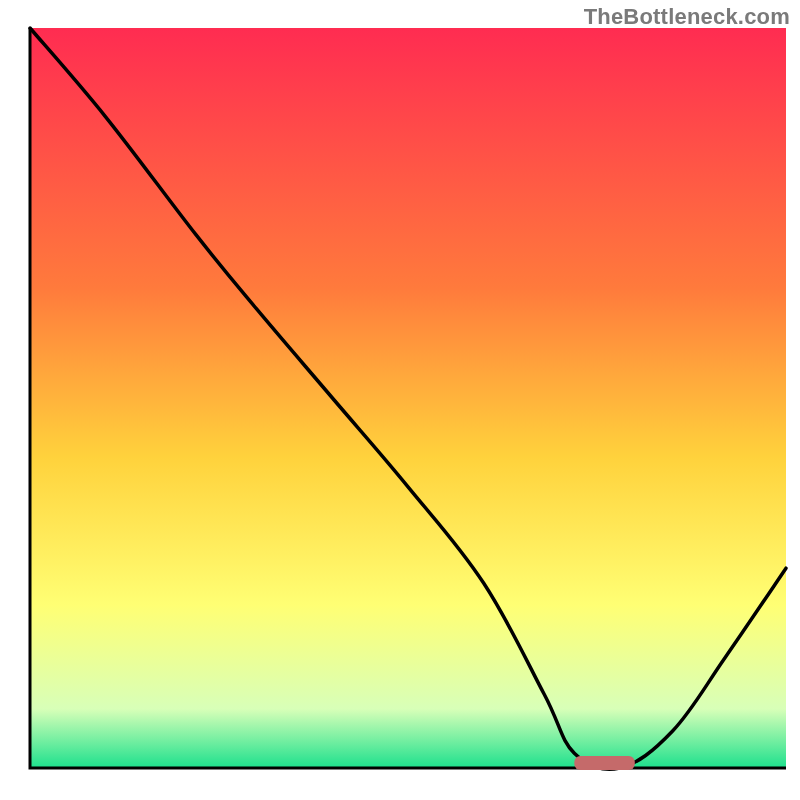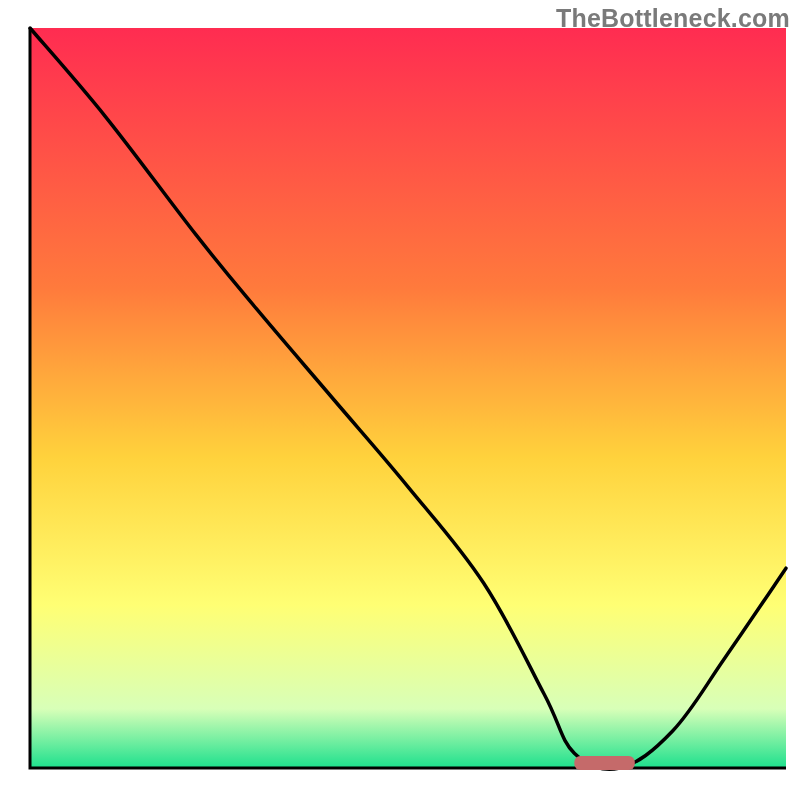--- a/index.html
+++ b/index.html
@@ -13,21 +13,21 @@
   .container {
     position: relative;
     width: 800px;
     height: 800px;
   }
   .watermark {
     position: absolute;
     top: 4px;
     right: 10px;
     color: #7a7a7a;
-    font-size: 25px;
+    font-size: 22px;
     font-weight: bold;
     z-index: 20;
     letter-spacing: 0.2px;
   }
   svg {
     display: block;
   }
 </style>
 </head>
 <body>

